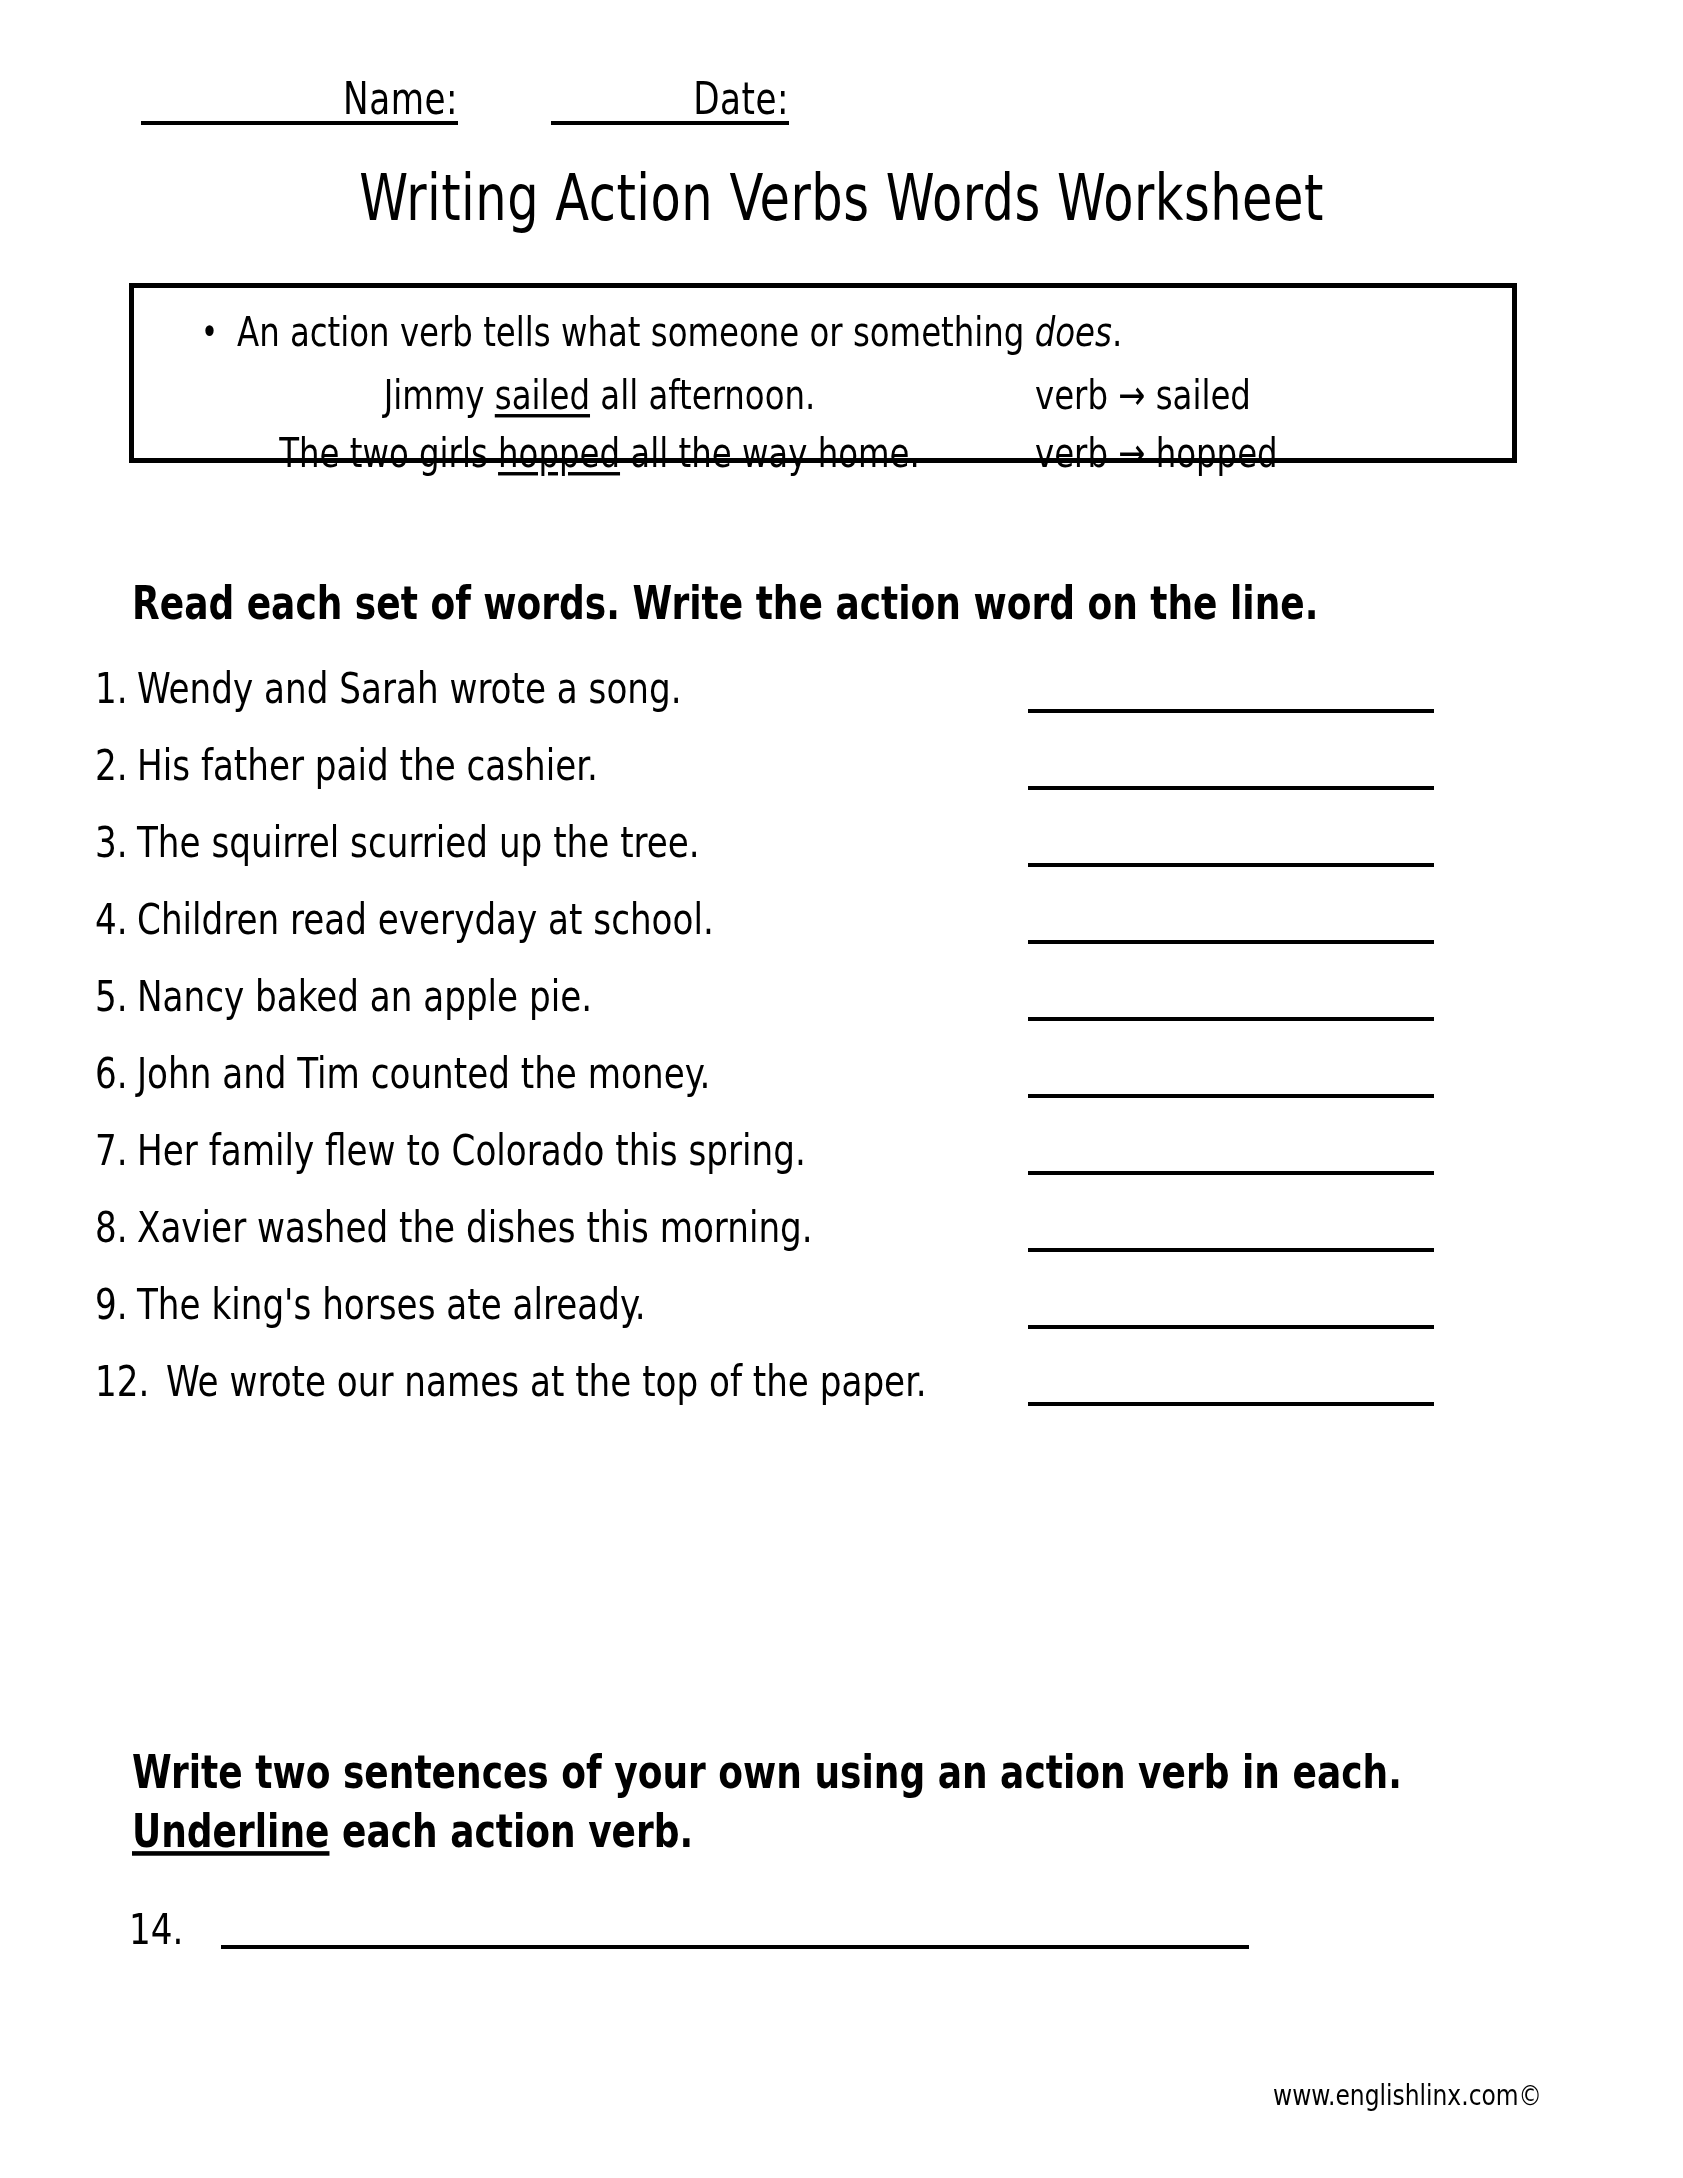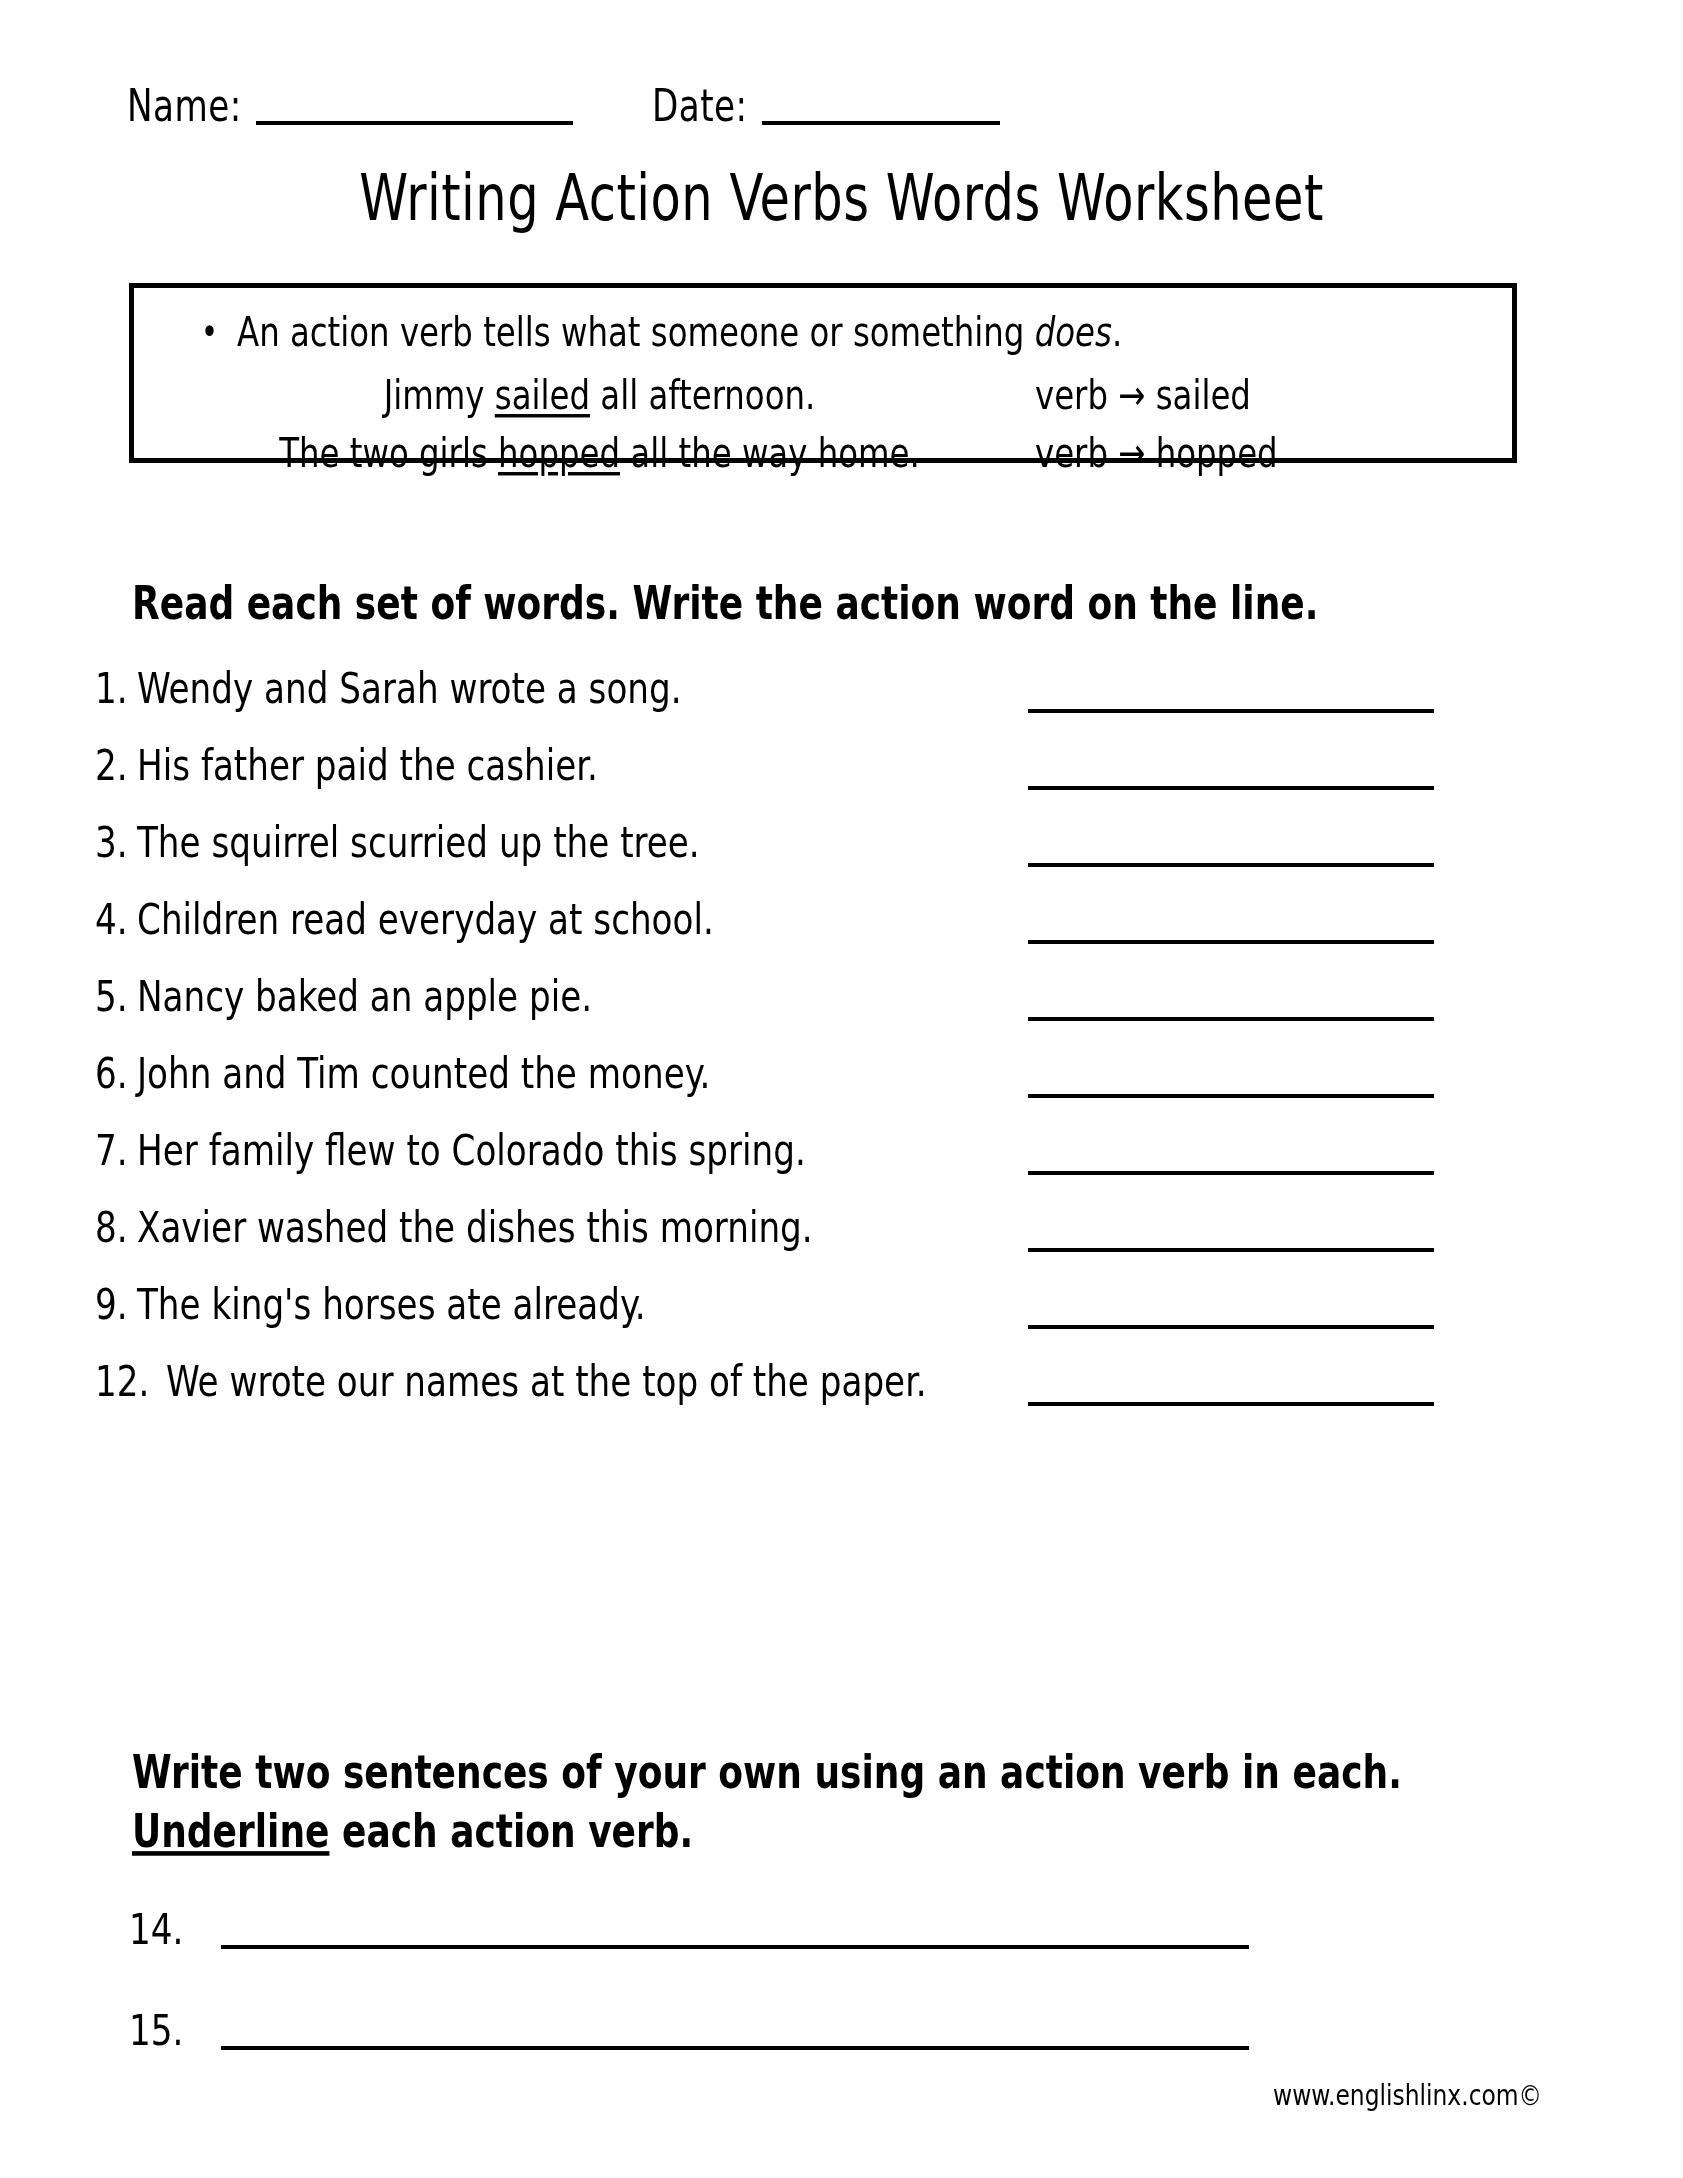--- a/index.html
+++ b/index.html
@@ -29,20 +29,21 @@
     left: 127px;
     top: 73px;
     width: 1327px;
     height: 55px;
     display: flex;
     align-items: flex-end;
   }
   .name-block, .date-block {
     display: flex;
     align-items: flex-end;
+    flex-direction: column;
   }
   .date-block { margin-left: 79px; }
   .field-label {
     font-size: 38px;
     line-height: 38px;
     letter-spacing: 0.5px;
     white-space: nowrap;
     transform: scaleY(1.15);
     transform-origin: bottom left;
   }
@@ -325,21 +326,17 @@
 
   </div>
 
   <div class="instruction-2"><span>Write two sentences of your own using an action verb in each. </span><u>Underline</u><span> each action verb.</span></div>
 
   <div class="writing-row writing-14">
     <span class="w-number">14.</span>
     <span class="w-line"></span>
   </div>
 
-  <div class="writing-row writing-15">
-    <span class="w-number">15.</span>
-    <span class="w-line"></span>
-  </div>
 
   <div class="footer">www.englishlinx.com©</div>
 
 </div>
 
 
 </body></html>

